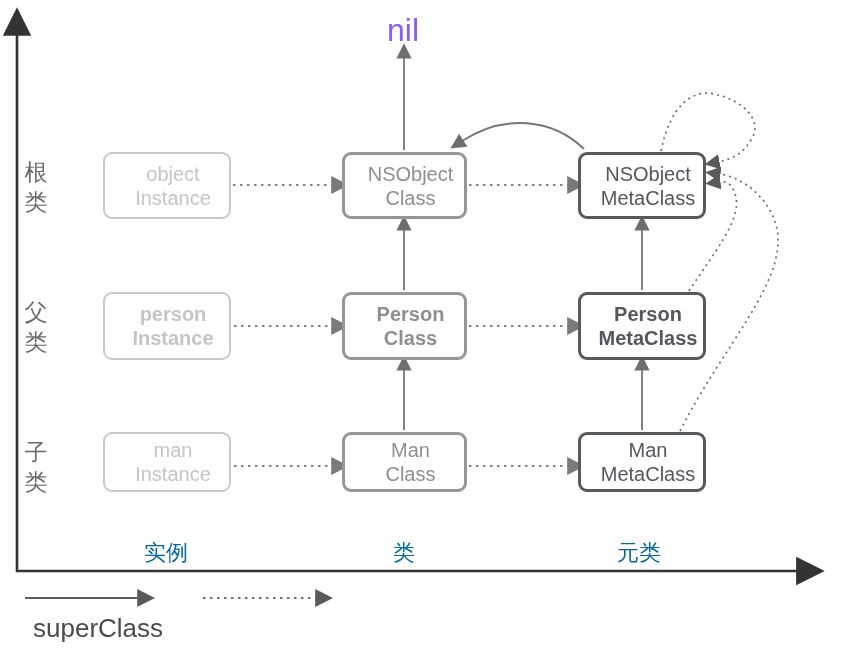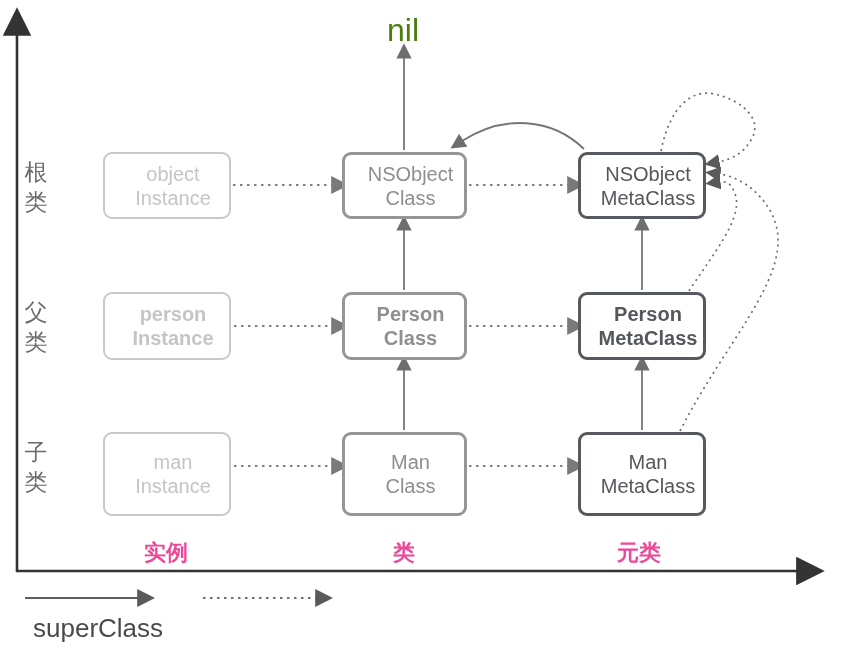--- a/index.html
+++ b/index.html
@@ -15,32 +15,32 @@
     font-size:20px;line-height:24px;white-space:pre-line;padding-left:12px;
   }
   .node.instance{border:2px solid #c9c9c9;color:#c5c5c5;}
   .node.cls{border:3px solid #969696;color:#8f8f8f;}
   .node.meta{border:3px solid #56595e;color:#54575c;}
   .col1{left:103px;width:128px;}
   .col2{left:342px;width:125px;}
   .col3{left:578px;width:128px;}
   .row1{top:152px;height:67px;}
   .row2{top:292px;height:68px;font-weight:bold;}
-  .row3{top:432px;height:84px;}
+  .row3{top:432px;height:60px;}
   .ylab{
     position:absolute;left:23px;width:26px;color:#6a6a6a;font-size:23px;
     line-height:30px;white-space:pre-line;text-align:center;
   }
   .xlab{
-    position:absolute;top:538px;color:#ec4899;font-size:22px;
-    transform:translateX(-50%);white-space:nowrap;font-weight:bold;
+    position:absolute;top:538px;color:#0369a1;font-size:22px;
+    transform:translateX(-50%);white-space:nowrap;
   }
   #nil{
     position:absolute;left:403px;top:12px;transform:translateX(-50%);
-    color:#4d7c0f;font-size:32px;
+    color:#8b5cf6;font-size:32px;
   }
   .legend-label{position:absolute;color:#4a4a4a;font-size:26px;}
   #legend-superclass-label{left:33px;top:613px;}
   #legend-isa-label{left:251px;top:615px;margin-top:40px;}
 </style>
 </head>
 <body>
 
 <div id="stage">
 

